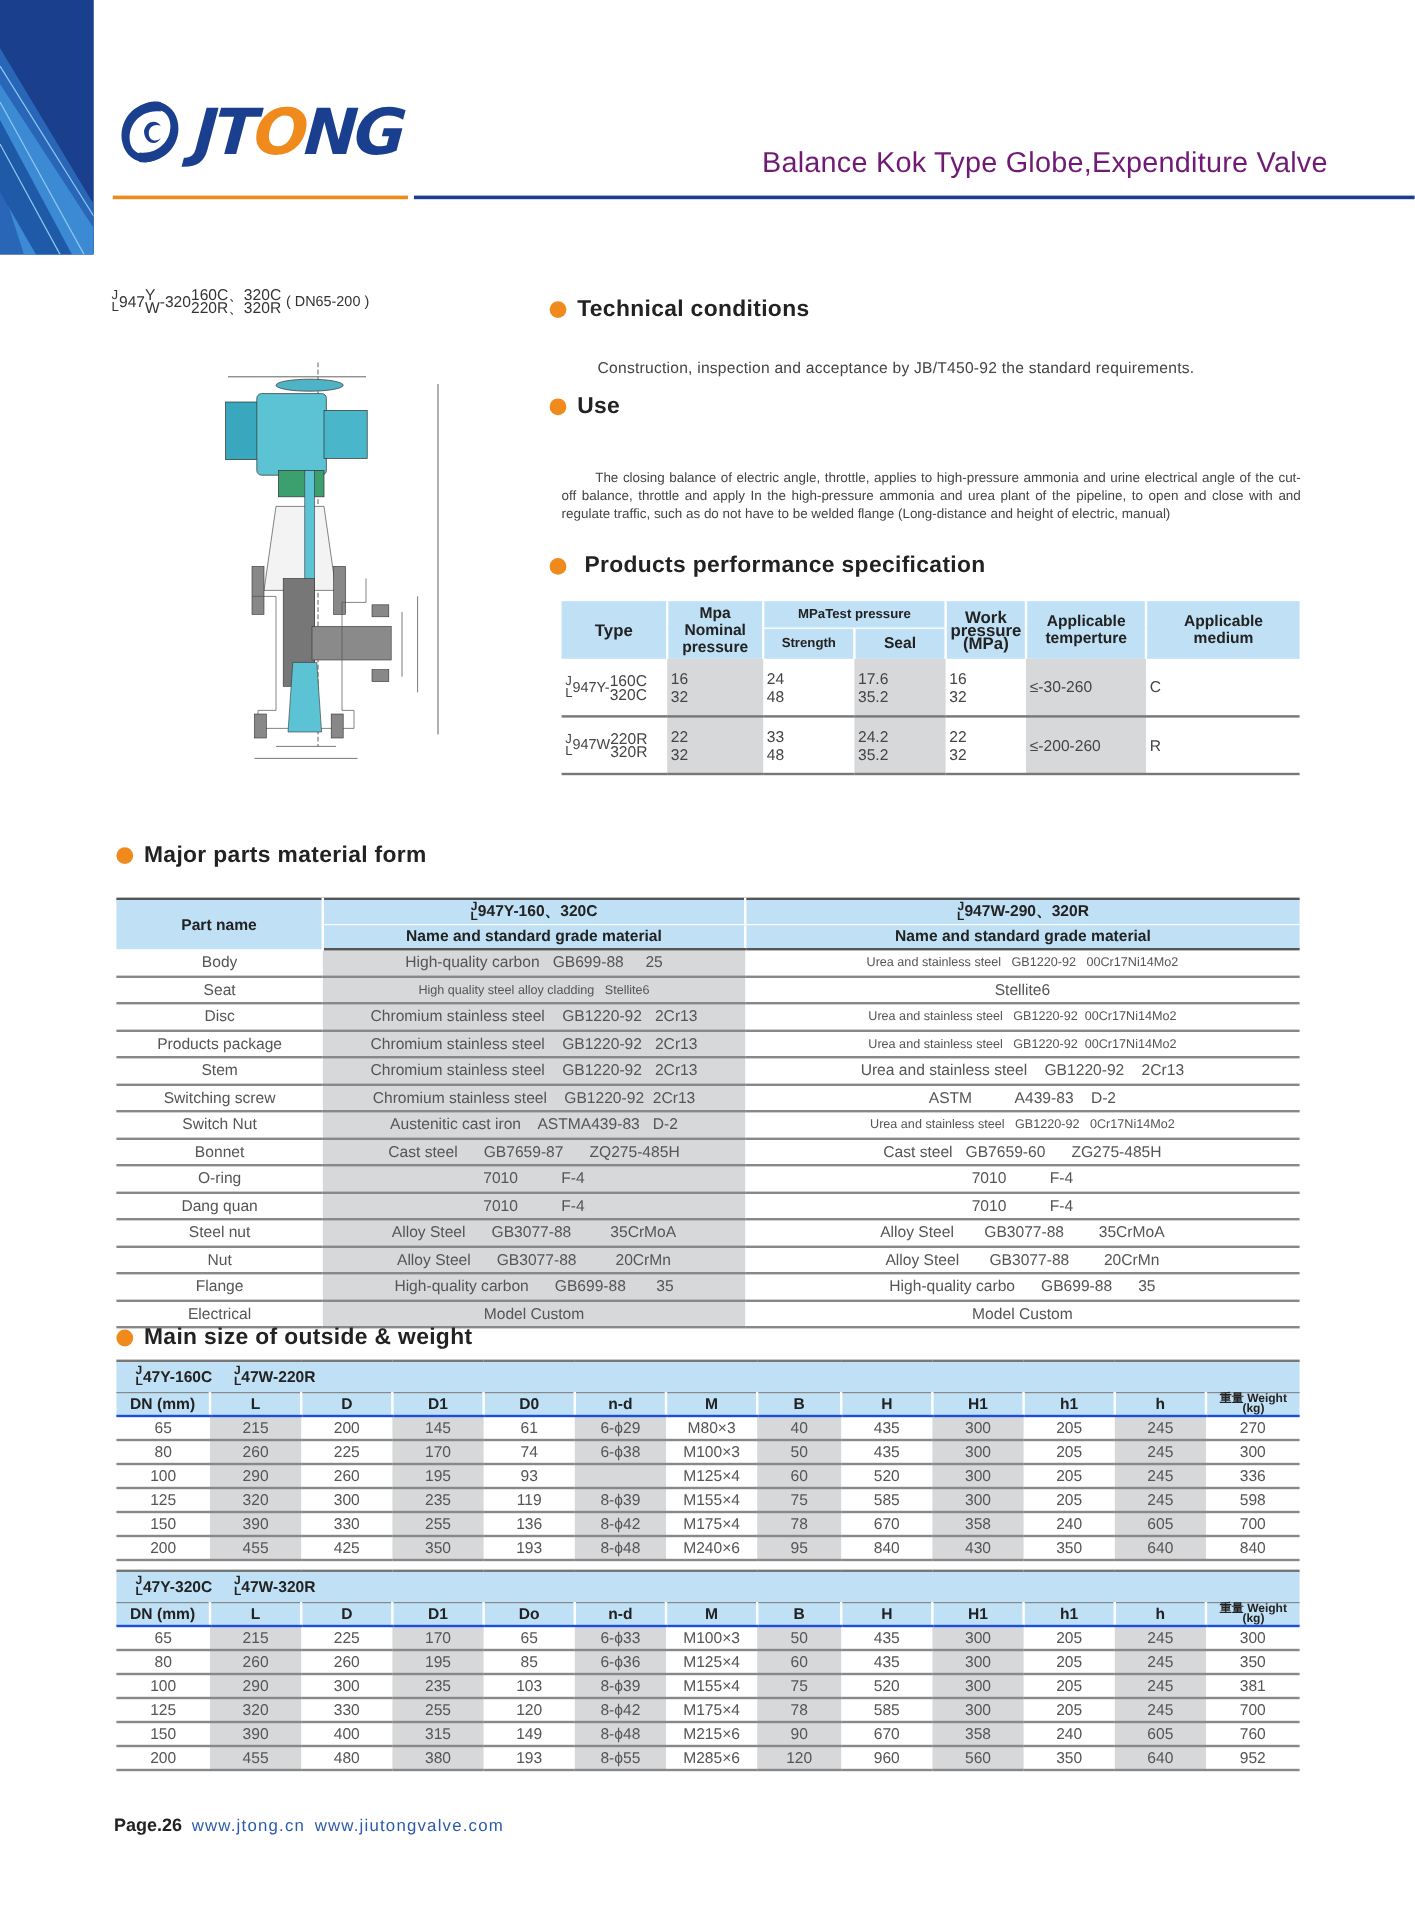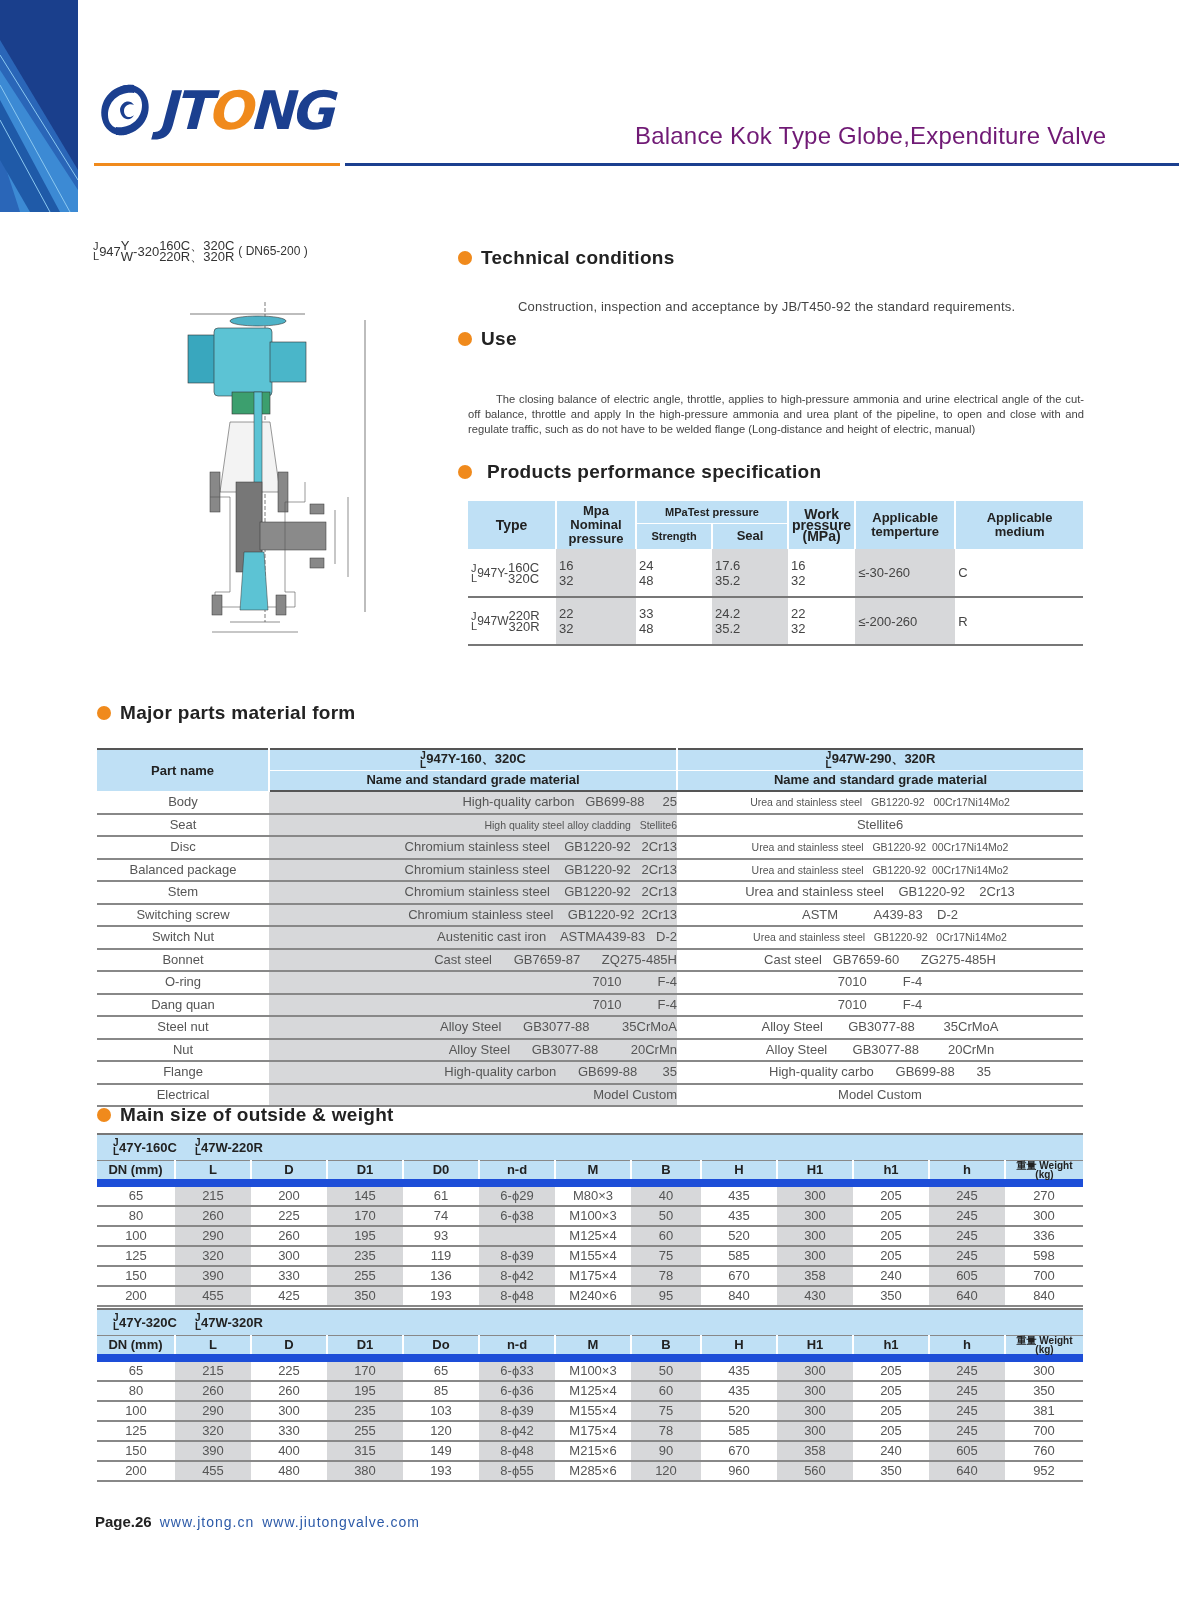--- a/index.html
+++ b/index.html
@@ -19,45 +19,45 @@
 
   .model-code { position: absolute; left: 93px; top: 240px; font-size: 13px; color: #333; display: flex; align-items: center; }
   .stack { display: inline-flex; flex-direction: column; line-height: 11px; font-size: 13px; }
   .stack.small { font-size: 11px; line-height: 10px; }
 
   .drawing { position: absolute; left: 170px; top: 292px; width: 210px; height: 350px; }
 
   .sec-head { position: absolute; font-weight: bold; font-size: 19px; color: #222; display: flex; align-items: center; letter-spacing: 0.3px; }
   .bullet { width: 14px; height: 14px; border-radius: 50%; background: #f08a1c; margin-right: 9px; display: inline-block; }
 
-  .tech-text { position: absolute; left: 498px; top: 299px; font-size: 13px; color: #444; letter-spacing: 0.2px; margin-left: 20px; }
+  .tech-text { position: absolute; left: 498px; top: 299px; font-size: 13px; color: #444; letter-spacing: 0.2px; }
   .use-text { position: absolute; left: 468px; top: 392px; width: 616px; font-size: 11.2px; line-height: 15px; color: #444; text-indent: 28px; text-align: justify; }
 
   table { border-collapse: collapse; position: absolute; }
   .perf { left: 468px; top: 501px; width: 615px; font-size: 13px; }
   .perf th { background: #bfe0f5; font-weight: bold; color: #222; border-right: 2px solid #fff; padding: 2px 3px; line-height: 14px; }
   .perf td { text-align: left; color: #444; padding: 1px 3px; line-height: 15px; height: 48px; border-bottom: 2px solid #777; }
   .perf td.g { background: #d7d8da; }
   .perf tr.h2 th { border-top: 1px solid #fff; }
 
   .mat { left: 97px; top: 748px; width: 986px; font-size: 13px; }
   .mat th { background: #bfe0f5; font-weight: bold; color: #222; line-height: 16px; height: 21px; }
   .mat thead tr:first-child th { border-top: 2px solid #555; }
   .mat thead tr:last-child th { border-bottom: 2px solid #555; }
   .mat th.sep { border-right: 2px solid #fff; }
   .mat td { color: #555; height: 22.5px; line-height: 20px; border-bottom: 2px solid #888; text-align: center; white-space: pre; }
   .mat td.g { background: #d7d8da; }
   .mat td.pn { width: 172px; }
-  .mat td.c1 { width: 408px; text-align: right; }
+  .mat td.c1 { width: 352px; }
   .mat td.sm { font-size: 10.5px; }
 
   .size { left: 97px; width: 986px; font-size: 13px; }
   .size th { background: #bfe0f5; font-weight: bold; color: #222; height: 20px; line-height: 15px; border-right: 2px solid #fff; }
   .size th.title-cell { text-align: left; padding-left: 16px; height: 26px; border-top: 2px solid #777; border-right: none; }
-  .size tr.cols th { border-bottom: 8px solid #1d4ed8; border-top: 1px solid #888; }
+  .size tr.cols th { border-bottom: 2px solid #1d4ed8; border-top: 1px solid #888; }
   .size td { text-align: center; color: #555; height: 20px; line-height: 18px; border-bottom: 2px solid #888; }
   .size td.g { background: #d7d8da; }
   .size th.wt { font-size: 10px; line-height: 9px; }
 
   .footer { position: absolute; left: 95px; top: 1513px; font-size: 15px; color: #222; display: flex; align-items: baseline; }
   .footer .pg { font-weight: bold; margin-right: 8px; }
   .footer .url { color: #2c5aa8; letter-spacing: 1px; font-size: 14px; margin-right: 8px; }
 </style>
 </head>
 <body>
@@ -233,21 +233,21 @@
         <td class="pn">Seat</td>
         <td class="g c1 sm">High quality steel alloy cladding   Stellite6</td>
         <td class="">Stellite6</td>
       </tr>
       <tr>
         <td class="pn">Disc</td>
         <td class="g c1">Chromium stainless steel    GB1220-92   2Cr13</td>
         <td class="sm">Urea and stainless steel   GB1220-92  00Cr17Ni14Mo2</td>
       </tr>
       <tr>
-        <td class="pn">Balanced package</td>
+        <td class="pn">Products package</td>
         <td class="g c1">Chromium stainless steel    GB1220-92   2Cr13</td>
         <td class="sm">Urea and stainless steel   GB1220-92  00Cr17Ni14Mo2</td>
       </tr>
       <tr>
         <td class="pn">Stem</td>
         <td class="g c1">Chromium stainless steel    GB1220-92   2Cr13</td>
         <td class="">Urea and stainless steel    GB1220-92    2Cr13</td>
       </tr>
       <tr>
         <td class="pn">Switching screw</td>

